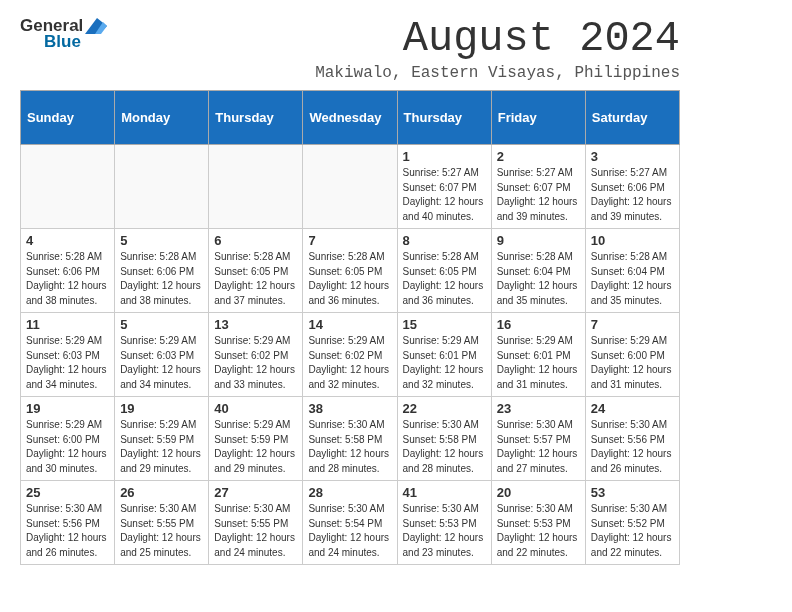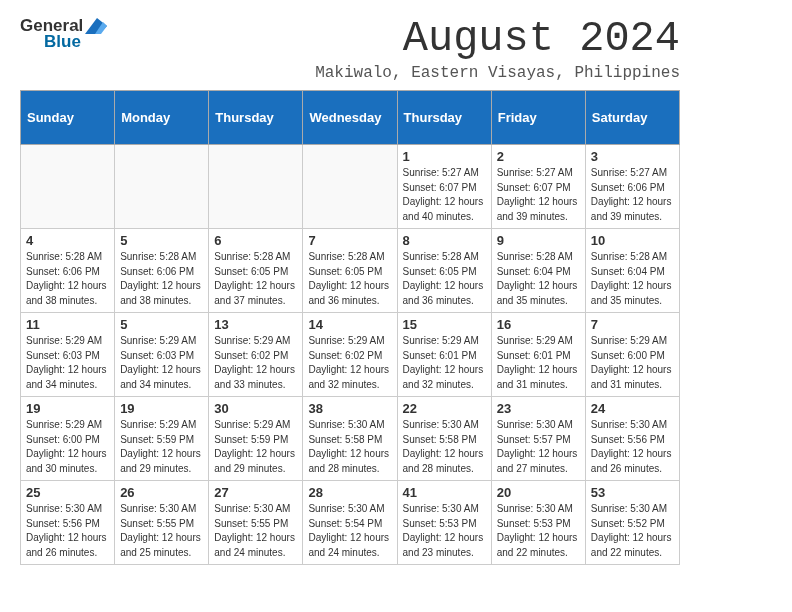--- a/index.html
+++ b/index.html
@@ -189,21 +189,21 @@
 and 30 minutes.</div>
           </td>
           <td>
             <span class="day-num">19</span>
             <div class="day-info" style="white-space: pre-line;">Sunrise: 5:29 AM
 Sunset: 5:59 PM
 Daylight: 12 hours
 and 29 minutes.</div>
           </td>
           <td>
-            <span class="day-num">30</span>
+            <span class="day-num">40</span>
             <div class="day-info" style="white-space: pre-line;">Sunrise: 5:29 AM
 Sunset: 5:59 PM
 Daylight: 12 hours
 and 29 minutes.</div>
           </td>
           <td>
             <span class="day-num">38</span>
             <div class="day-info" style="white-space: pre-line;">Sunrise: 5:30 AM
 Sunset: 5:58 PM
 Daylight: 12 hours

